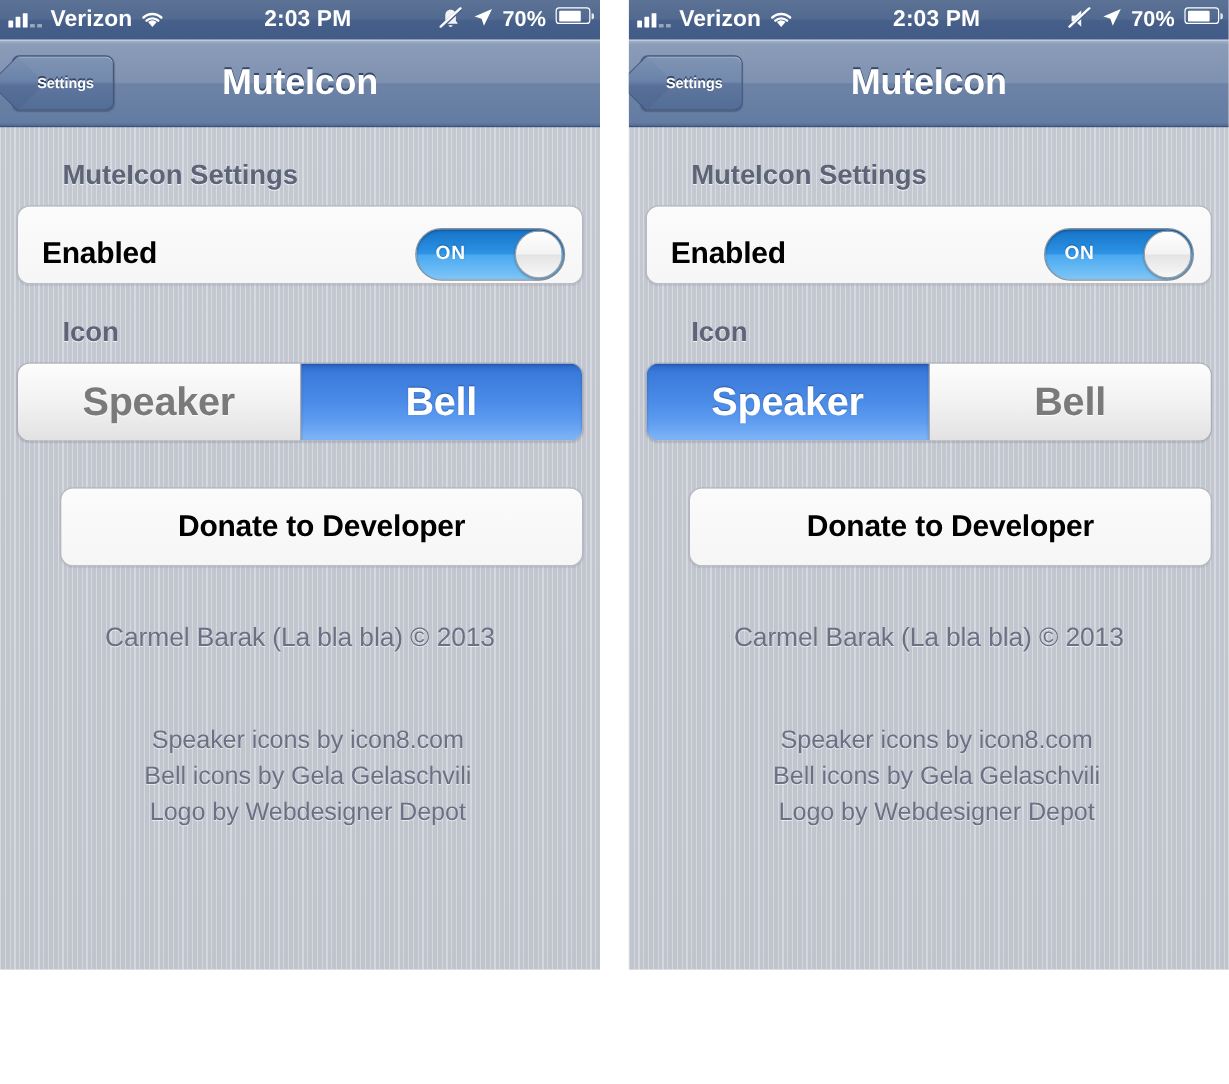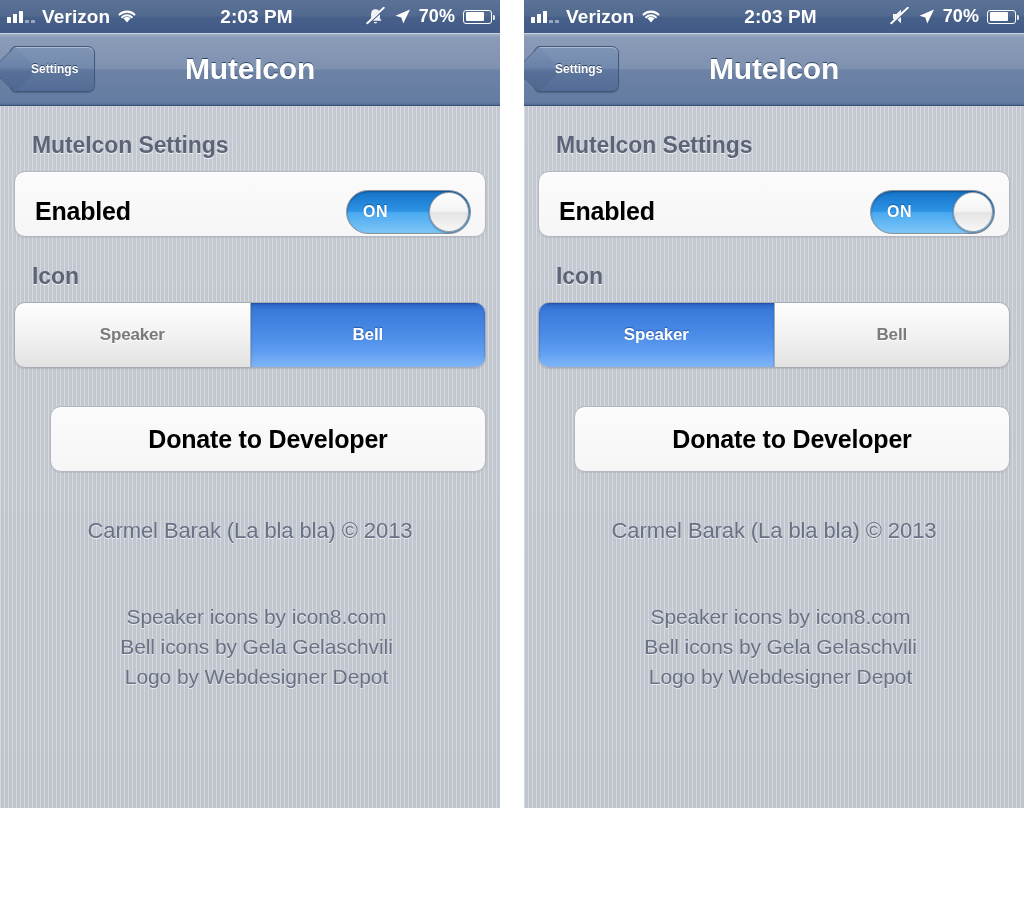--- a/index.html
+++ b/index.html
@@ -47,21 +47,21 @@
   }
   .sb-left { display: flex; align-items: center; padding-left: 7px; gap: 7px; }
   .sb-center {
     position: absolute; left: 13px; right: 0;
     text-align: center;
     font-size: 19px; font-weight: bold;
     pointer-events: none;
   }
   .sb-right {
     position: absolute; right: 8px;
-    display: flex; align-items: center; gap: 8px;
+    display: flex; align-items: flex-start; gap: 8px;
   }
   .bars { display: flex; align-items: flex-end; gap: 2px; height: 13px; }
   .bars i { display: block; width: 4px; background: #ffffff; border-radius: 0.5px; }
   .bars i.b1 { height: 6px; }
   .bars i.b2 { height: 9px; }
   .bars i.b3 { height: 12px; }
   .bars i.dot { height: 3px; background: rgba(255,255,255,0.45); }
   .carrier { font-size: 19px; font-weight: bold; }
   .wifi { display: block; width: 20px; height: 15px; }
   .muteicon { display: block; width: 21px; height: 19px; }
@@ -142,20 +142,21 @@
   
   .content { padding: 0 14px; }
 
   .group-header {
     margin: 26px 0 12px 18px;
     color: #5d6478;
     font-size: 23px;
     font-weight: bold;
     letter-spacing: -0.1px;
     text-shadow: 0 1px 0 rgba(255,255,255,0.75);
+    padding-left: 20px;
   }
 
   .cell {
     height: 66px;
     background: linear-gradient(to bottom, #fbfbfb 0%, #f6f6f6 100%);
     border: 1px solid #b4b7bf;
     border-radius: 11px;
     display: flex;
     align-items: center;
     justify-content: space-between;
@@ -210,21 +211,21 @@
     border: 1px solid #a9acb4;
     box-sizing: border-box;
     overflow: hidden;
     box-shadow: 0 1px 1px rgba(0,0,0,0.10);
   }
   .seg {
     flex: 1;
     display: flex;
     align-items: center;
     justify-content: center;
-    font-size: 17px;
+    font-size: 33px;
     font-weight: bold;
     letter-spacing: -0.2px;
     box-sizing: border-box;
   }
   .seg.off {
     color: #7a7a7a;
     background: linear-gradient(to bottom, #fdfdfd 0%, #f2f2f2 50%, #e2e2e2 100%);
     text-shadow: 0 1px 0 rgba(255,255,255,0.9);
   }
   .seg.on {

